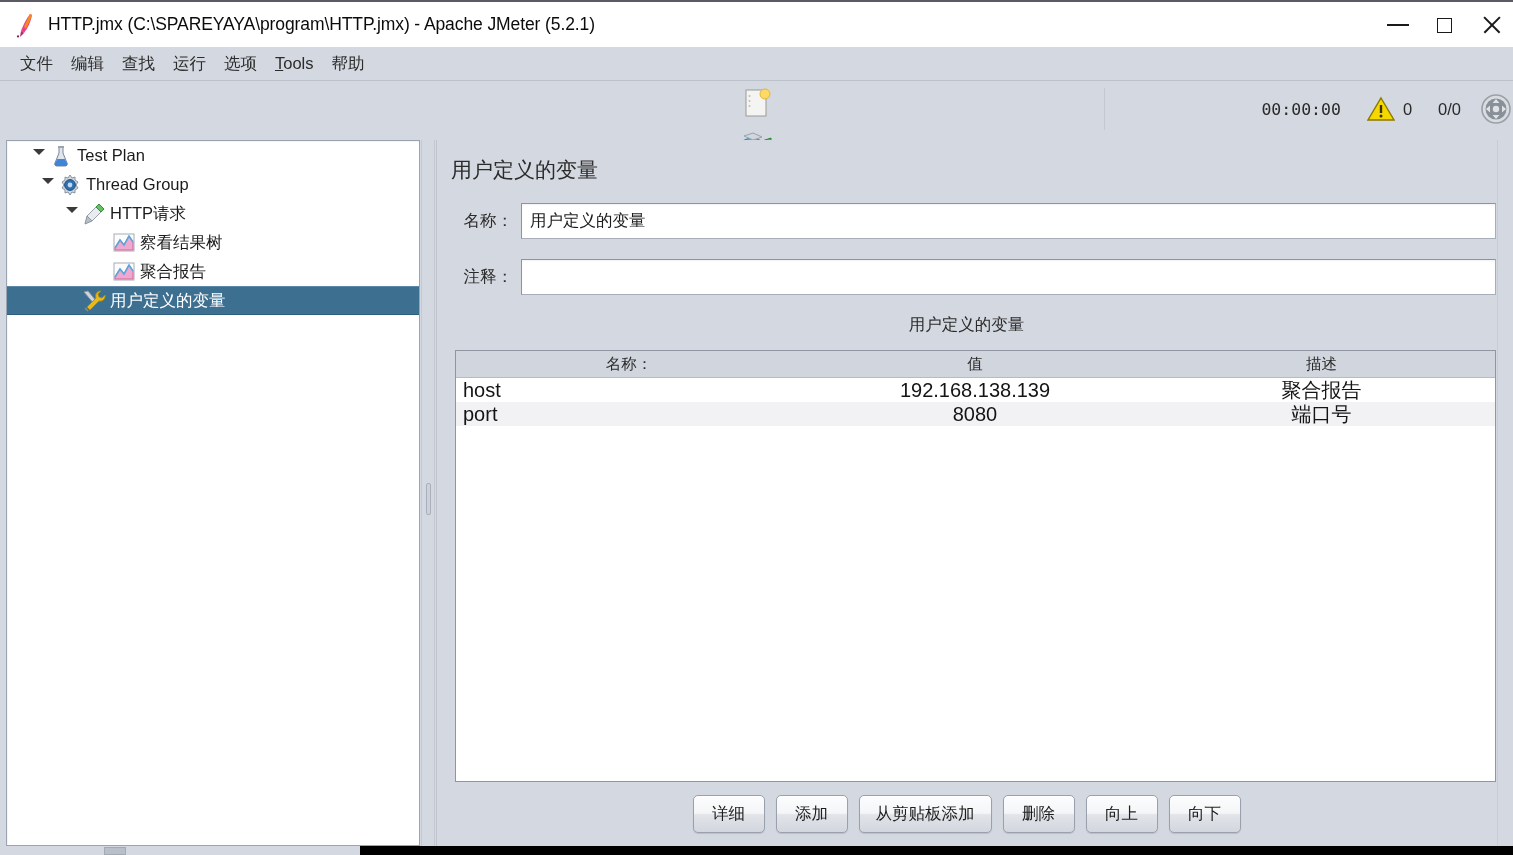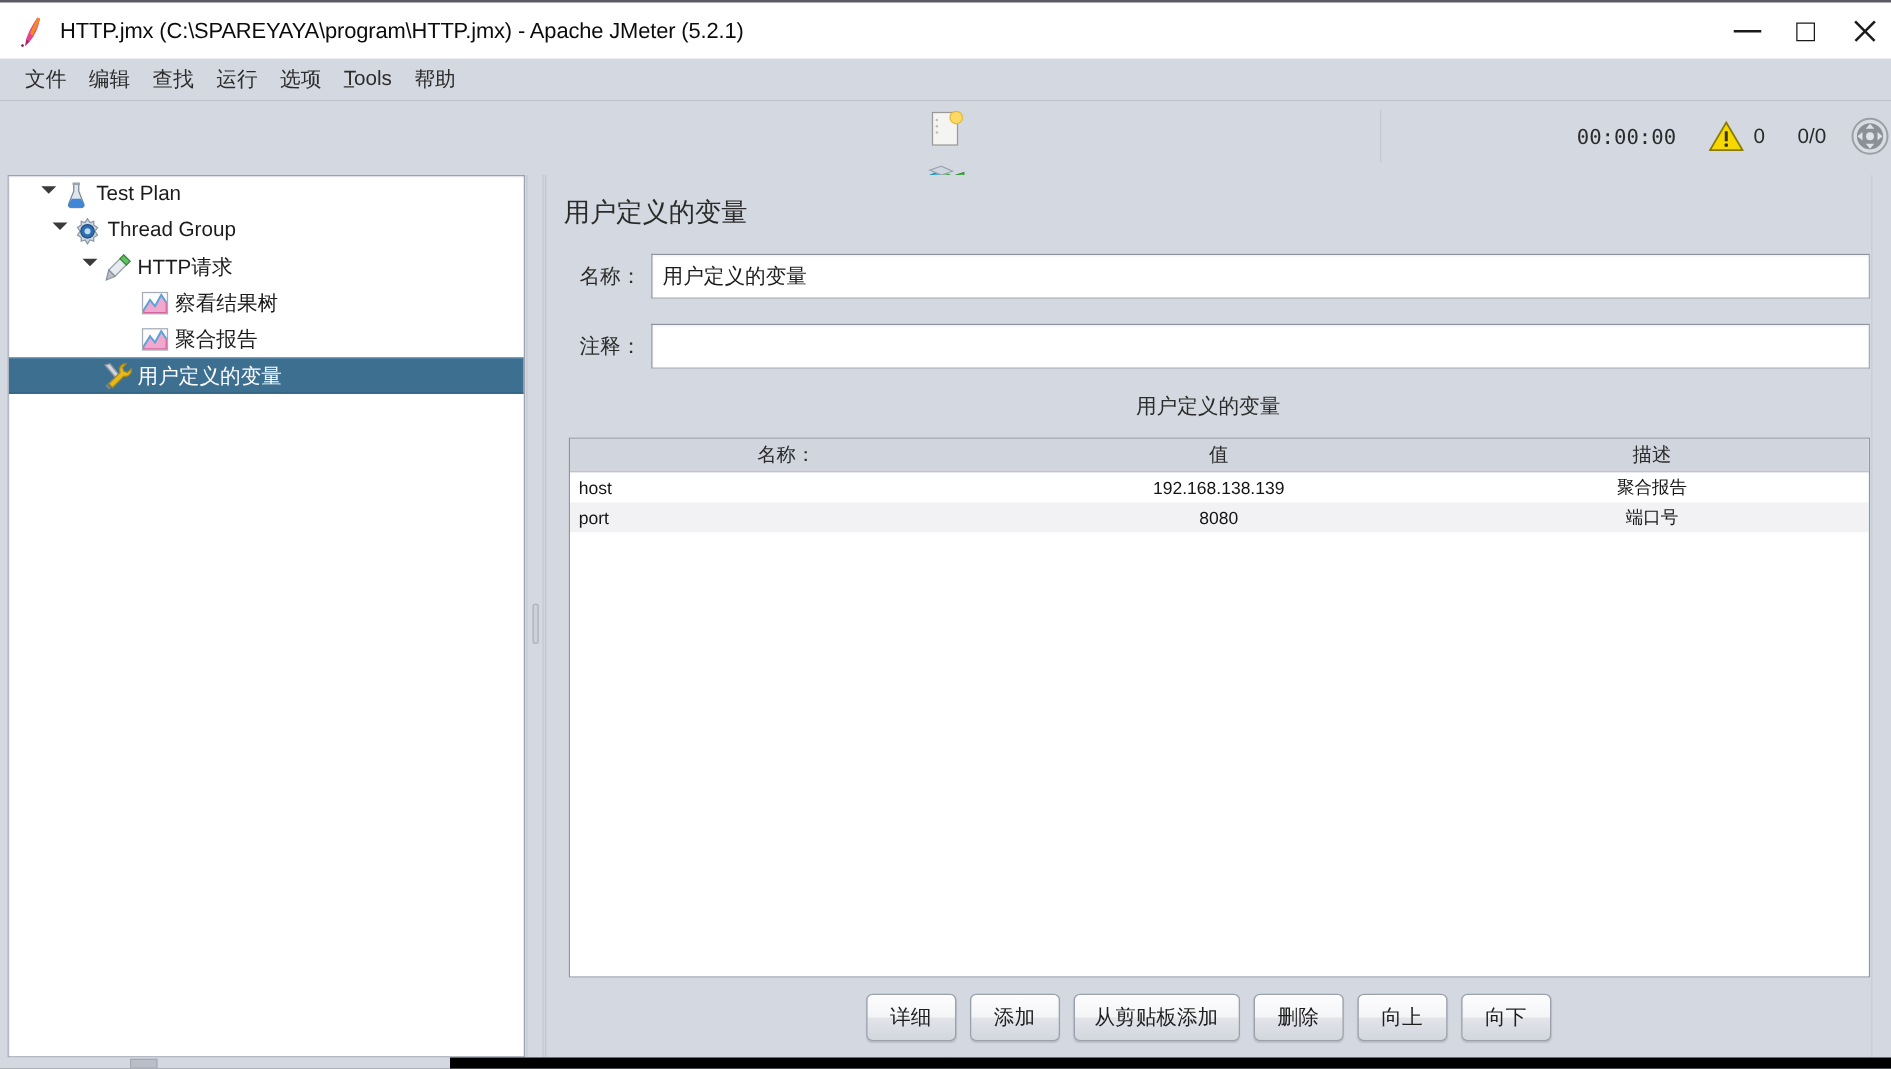--- a/index.html
+++ b/index.html
@@ -179,21 +179,21 @@
     display: flex; align-items: center;
   }
   #var-table-head .th {
     font-size: 15.5px; color: #2b2b2b; text-align: center;
   }
   .col-name { width: 346px; }
   .col-value { width: 346px; }
   .col-desc { width: 347px; }
   .tr {
     height: 24px; display: flex; align-items: center;
-    font-size: 14px; color: #141414;
+    font-size: 20px; color: #141414;
   }
   .tr.odd  { background: #ffffff; }
   .tr.even { background: #f2f2f4; }
   .tr .td.col-name { text-align: left; padding-left: 7px; }
   .tr .td.col-value, .tr .td.col-desc { text-align: center; }
   #table-filler { background: #ffffff; height: 100%; }
 
   #btn-row {
     position: absolute; left: 0; top: 655px; width: 1059px;
     display: flex; justify-content: center; gap: 11px;

